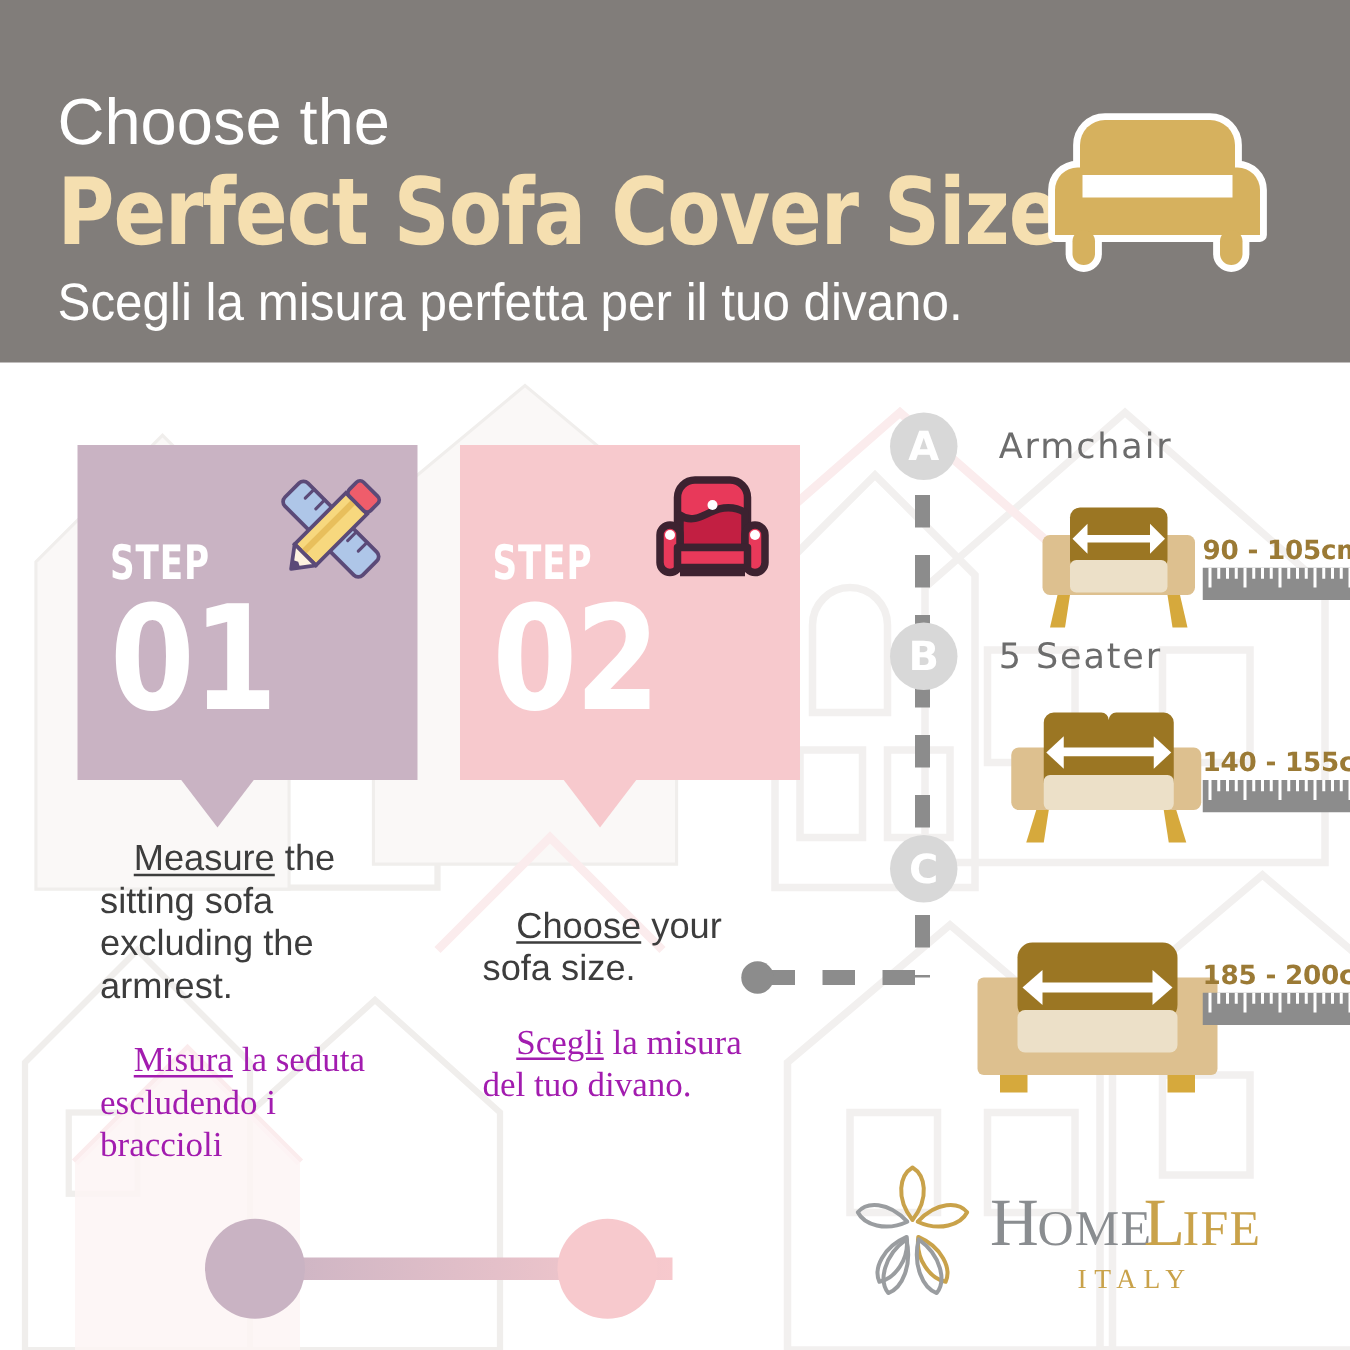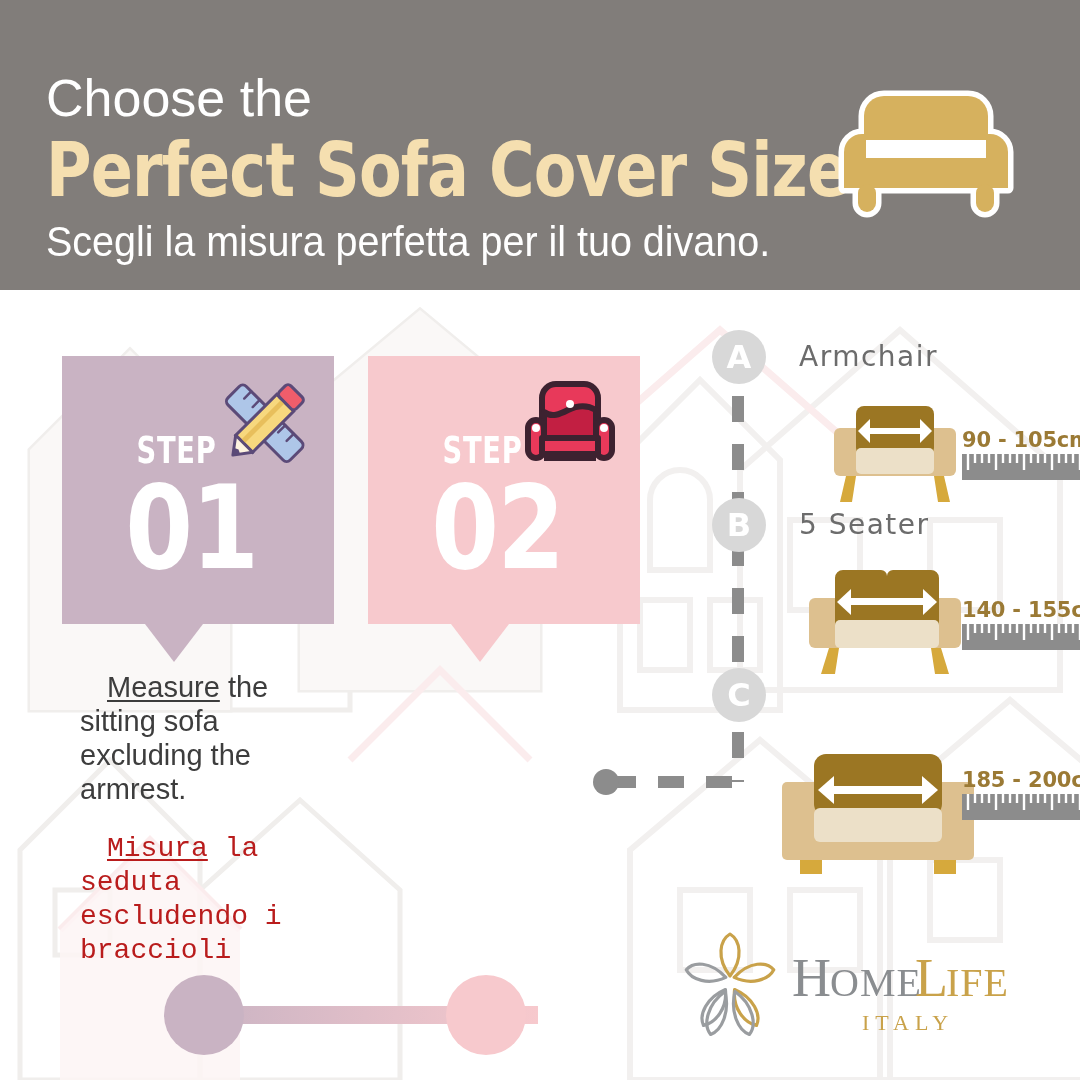--- a/index.html
+++ b/index.html
@@ -76,21 +76,20 @@
     width: 1080px; height: 790px;
     overflow: hidden;
     z-index: 0;
   }
 
   
   .step-card {
     position: absolute;
     width: 224px;
     z-index: 5;
-    text-align: center;
   }
   #step-card-1 { left: 62px; top: 356px; }
   #step-card-2 { left: 368px; top: 356px; }
 
   .step-head {
     position: relative;
     width: 272px;
     height: 268px;
     padding: 74px 0 0 26px;
   }
@@ -145,24 +144,24 @@
   #step-body-2 { left: 368px; top: 724px; }
 
   .body-en {
     font-family: "Liberation Sans", sans-serif;
     font-size: 29px;
     line-height: 34px;
     color: #3d3d3d;
     font-weight: 400;
   }
   .body-it {
-    font-family: Liberation Mono, monospace;
+    font-family: Liberation Serif, serif;
     font-size: 28px;
     line-height: 34px;
-    color: #b91c1c;
+    color: #a21caf;
     font-weight: 300;
     margin-top: 26px;
   }
   .ul { text-decoration: underline; text-underline-offset: 3px; margin-left: 27px; }
 
   
   #bottom-connector {
     position: absolute;
     left: 150px; top: 975px;
     width: 430px; height: 80px;
@@ -396,20 +395,24 @@
           </g>
           <circle cx="52" cy="32" r="4" fill="#ffffff"></circle>
           <circle cx="18" cy="56" r="4" fill="#ffffff"></circle>
           <circle cx="86" cy="56" r="4" fill="#ffffff"></circle>
         </svg>
       </div>
     </div>
     <div class="step-notch pink"></div>
   </div>
 
+  <div class="step-body" id="step-body-2">
+    <div class="body-en"><span class="ul">Choose</span><span> your sofa size.</span></div>
+    <div class="body-it"><span class="ul">Scegli</span><span> la misura del tuo divano.</span></div>
+  </div>
 
   <div id="dash-path">
     <svg width="240" height="480" viewBox="0 0 240 480">
       <line x1="158" y1="18" x2="158" y2="452" stroke="#8c8c8c" stroke-width="12" stroke-dasharray="26 22"></line>
       <line x1="30" y1="452" x2="158" y2="452" stroke="#8c8c8c" stroke-width="12" stroke-dasharray="26 22"></line>
       <circle cx="26" cy="452" r="13" fill="#8c8c8c"></circle>
     </svg>
   </div>
 
   <div id="size-list">

